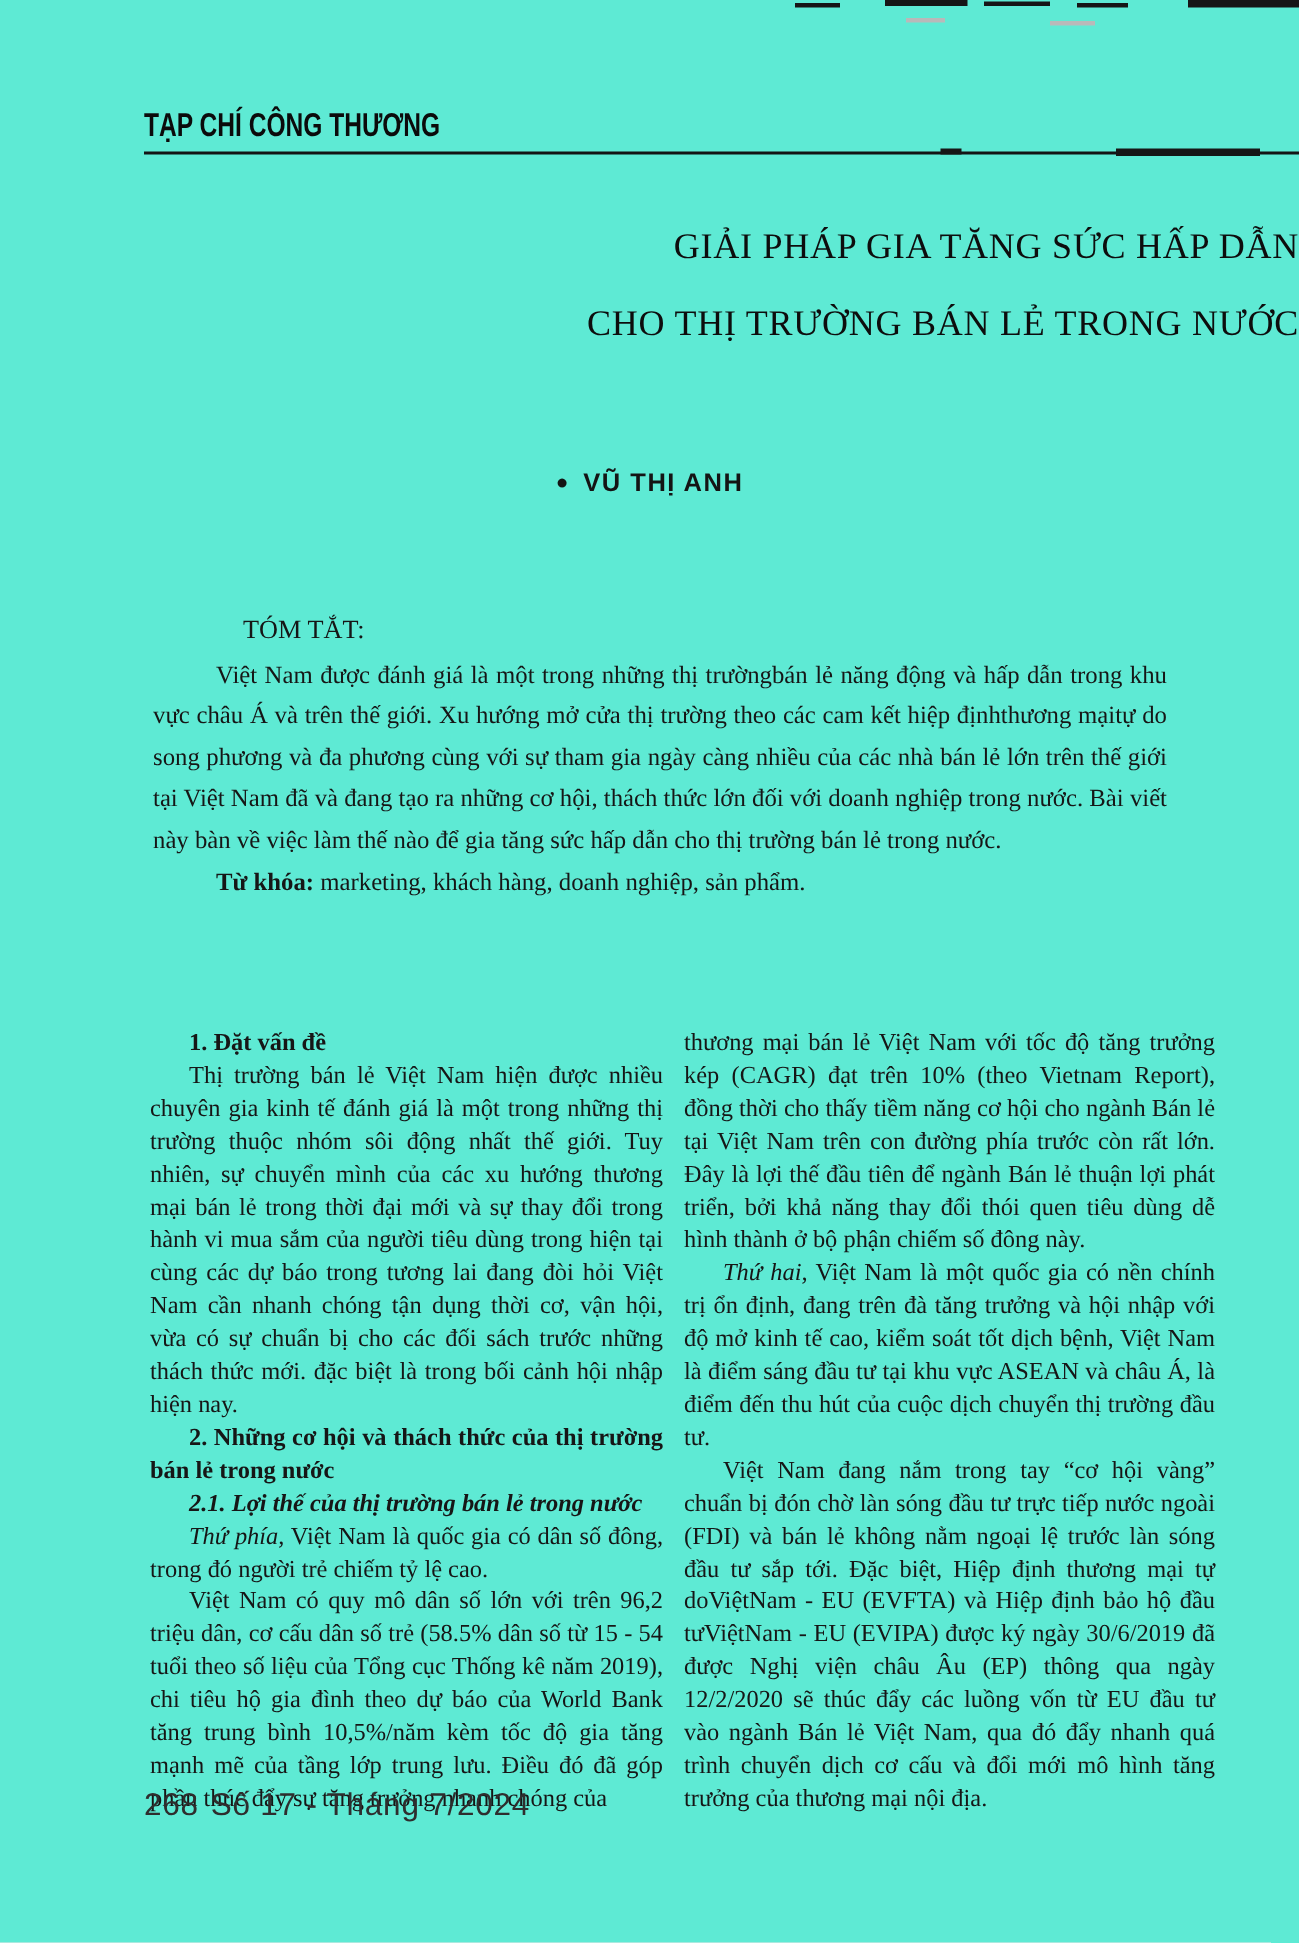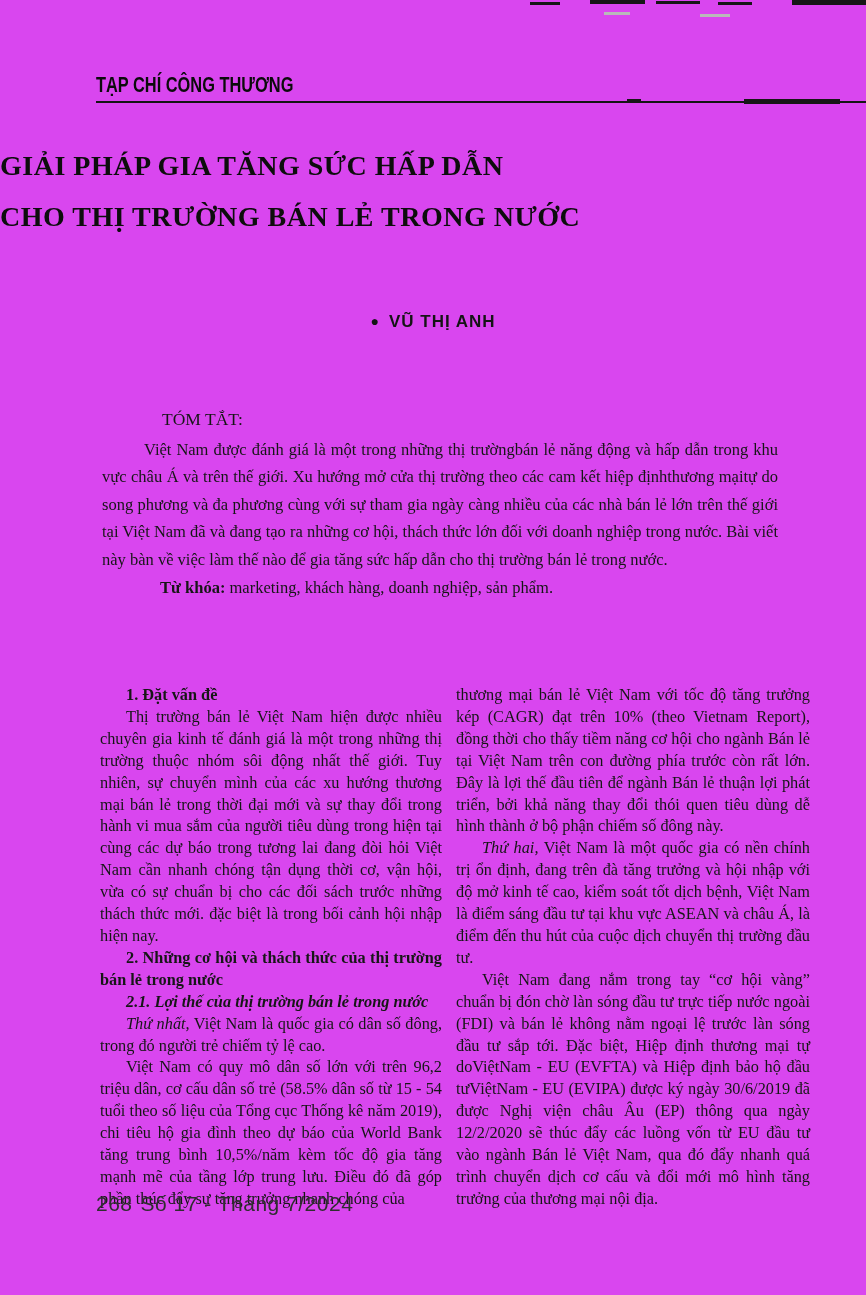--- a/index.html
+++ b/index.html
@@ -1,20 +1,20 @@
 <!DOCTYPE html>
 <html lang="vi"><head>
 <meta charset="utf-8">
 <style>
   html,body { margin:0; padding:0; background:#e8e8e8; }
   .page {
     position:relative;
     width:866px; height:1295px;
     margin:0 auto;
-    background:#d946ef;
+    background:#5eead4;
     color:#111;
     font-family:"Liberation Serif", serif;
     overflow:hidden;
   }
 
   
   .artifact { position:absolute; background:#161616; }
   .artifact.soft { background:#b9b9b9; }
 
   
@@ -26,22 +26,22 @@
     transform:scale(0.78,1.05); transform-origin:left top;
   }
   .header-rule {
     position:absolute; left:96px; top:101px; width:770px; height:2px;
     background:#141414;
   }
 
   
   .title {
     position:absolute; left:0; top:140px; width:866px;
-    text-align:left; font-weight:bold;
-    font-size:28px; line-height:51px; color:#0d0d0d;
+    text-align:right; font-weight:normal;
+    font-size:24px; line-height:51px; color:#0d0d0d;
     letter-spacing:0.5px;
   }
 
   
   .author-row {
     position:absolute; left:0; top:312px; width:866px;
     text-align:center;
     font-family:"Liberation Sans", sans-serif;
     font-weight:bold; font-size:17px; color:#141414;
     letter-spacing:1px;
@@ -51,21 +51,21 @@
   
   .abstract {
     position:absolute; left:102px; top:406px; width:676px;
     font-size:16.5px; line-height:27.6px; text-align:justify; color:#161616;
   }
   .abstract .ab-heading {
     display:block; font-weight:normal; font-size:17.5px;
     margin-left:60px; margin-bottom:2px; text-align:left;
   }
   .abstract p { margin:0; text-indent:42px; }
-  .abstract .kw-label { font-weight:bold;margin-left:16px; }
+  .abstract .kw-label { font-weight:bold; }
 
   
   .col {
     position:absolute; top:684px;
     font-size:16.3px; line-height:21.9px; text-align:justify; color:#161616;
   }
   .col-left  { left:100px; width:342px; }
   .col-right { left:456px; width:354px; }
   .col p { margin:0; text-indent:26px; }
   .col p.no-indent { text-indent:0; }
@@ -112,21 +112,21 @@
     <span class="ab-heading">TÓM TẮT:</span>
     <p>Việt Nam được đánh giá là một trong những thị trườngbán lẻ năng động và hấp dẫn trong khu vực châu Á và trên thế giới. Xu hướng mở cửa thị trường theo các cam kết hiệp địnhthương mạitự do song phương và đa phương cùng với sự tham gia ngày càng nhiều của các nhà bán lẻ lớn trên thế giới tại Việt Nam đã và đang tạo ra những cơ hội, thách thức lớn đối với doanh nghiệp trong nước. Bài viết này bàn về việc làm thế nào để gia tăng sức hấp dẫn cho thị trường bán lẻ trong nước.</p>
     <p><span class="kw-label">Từ khóa:</span><span> marketing, khách hàng, doanh nghiệp, sản phẩm.</span></p>
   </div>
 
   <div class="col col-left">
     <div class="h">1. Đặt vấn đề</div>
     <p>Thị trường bán lẻ Việt Nam hiện được nhiều chuyên gia kinh tế đánh giá là một trong những thị trường thuộc nhóm sôi động nhất thế giới. Tuy nhiên, sự chuyển mình của các xu hướng thương mại bán lẻ trong thời đại mới và sự thay đổi trong hành vi mua sắm của người tiêu dùng trong hiện tại cùng các dự báo trong tương lai đang đòi hỏi Việt Nam cần nhanh chóng tận dụng thời cơ, vận hội, vừa có sự chuẩn bị cho các đối sách trước những thách thức mới. đặc biệt là trong bối cảnh hội nhập hiện nay.</p>
     <div class="h">2. Những cơ hội và thách thức của thị trường bán lẻ trong nước</div>
     <div class="h-sub">2.1. Lợi thế của thị trường bán lẻ trong nước</div>
-    <p><span class="lead-italic">Thứ nhất,</span><span> Việt Nam là quốc gia có dân số đông, trong đó người trẻ chiếm tỷ lệ cao.</span></p>
+    <p><span class="lead-italic">Thứ phía,</span><span> Việt Nam là quốc gia có dân số đông, trong đó người trẻ chiếm tỷ lệ cao.</span></p>
     <p>Việt Nam có quy mô dân số lớn với trên 96,2 triệu dân, cơ cấu dân số trẻ (58.5% dân số từ 15 - 54 tuổi theo số liệu của Tổng cục Thống kê năm 2019), chi tiêu hộ gia đình theo dự báo của World Bank tăng trung bình 10,5%/năm kèm tốc độ gia tăng mạnh mẽ của tầng lớp trung lưu. Điều đó đã góp phần thúc đẩy sự tăng trưởng nhanh chóng của</p>
   </div>
 
   <div class="col col-right">
     <p class="no-indent">thương mại bán lẻ Việt Nam với tốc độ tăng trưởng kép (CAGR) đạt trên 10% (theo Vietnam Report), đồng thời cho thấy tiềm năng cơ hội cho ngành Bán lẻ tại Việt Nam trên con đường phía trước còn rất lớn. Đây là lợi thế đầu tiên để ngành Bán lẻ thuận lợi phát triển, bởi khả năng thay đổi thói quen tiêu dùng dễ hình thành ở bộ phận chiếm số đông này.</p>
     <p><span class="lead-italic">Thứ hai,</span><span> Việt Nam là một quốc gia có nền chính trị ổn định, đang trên đà tăng trưởng và hội nhập với độ mở kinh tế cao, kiểm soát tốt dịch bệnh, Việt Nam là điểm sáng đầu tư tại khu vực ASEAN và châu Á, là điểm đến thu hút của cuộc dịch chuyển thị trường đầu tư.</span></p>
     <p>Việt Nam đang nắm trong tay “cơ hội vàng” chuẩn bị đón chờ làn sóng đầu tư trực tiếp nước ngoài (FDI) và bán lẻ không nằm ngoại lệ trước làn sóng đầu tư sắp tới. Đặc biệt, Hiệp định thương mại tự doViệtNam - EU (EVFTA) và Hiệp định bảo hộ đầu tưViệtNam - EU (EVIPA) được ký ngày 30/6/2019 đã được Nghị viện châu Âu (EP) thông qua ngày 12/2/2020 sẽ thúc đẩy các luồng vốn từ EU đầu tư vào ngành Bán lẻ Việt Nam, qua đó đẩy nhanh quá trình chuyển dịch cơ cấu và đổi mới mô hình tăng trưởng của thương mại nội địa.</p>
   </div>
 
   <div class="footer">

